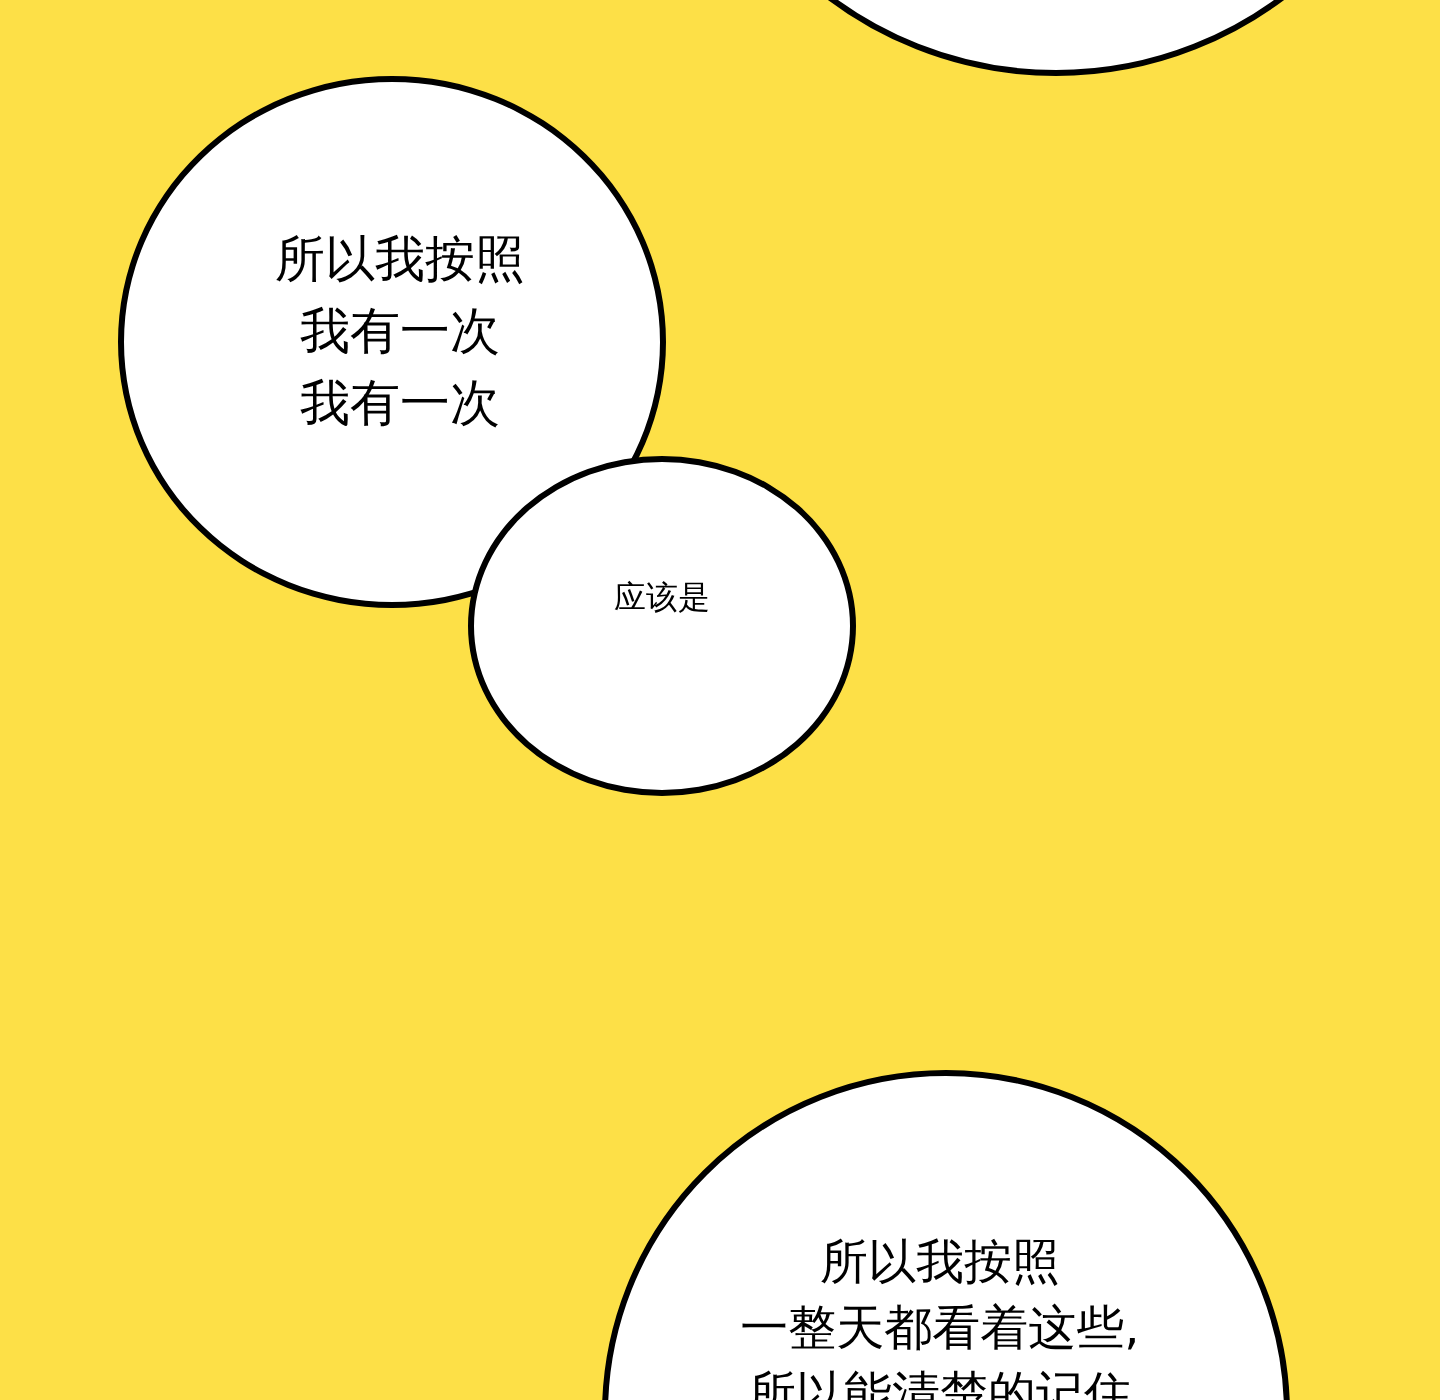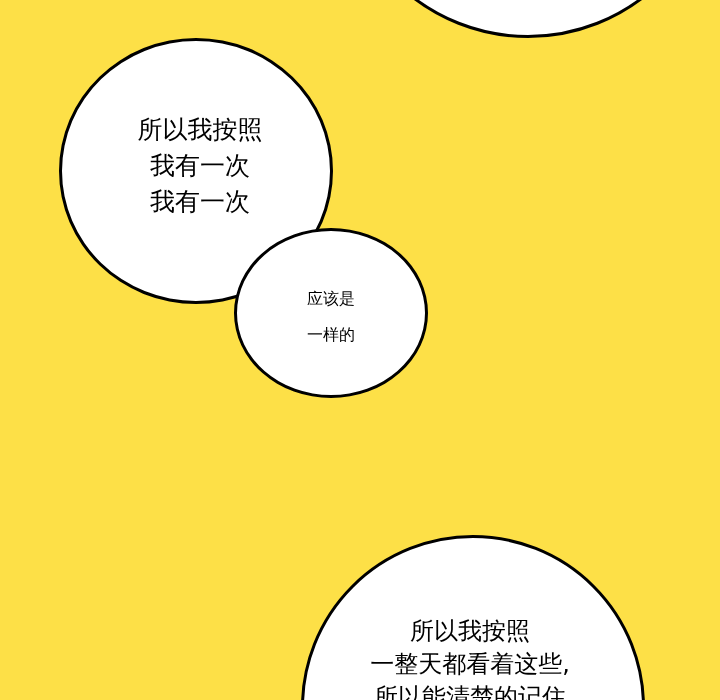--- a/index.html
+++ b/index.html
@@ -92,21 +92,20 @@
   <div class="bubble bubble-bottom"></div>
 
   <div class="speech-text text-left">
     <div>所以我按照</div>
     <div>我有一次</div>
     <div>我有一次</div>
   </div>
 
   <div class="speech-text text-small">
     <div>应该是</div>
-    <div>一样的</div>
   </div>
 
   <div class="speech-text text-bottom">
     <div>所以我按照</div>
     <div>一整天都看着这些,</div>
     <div>所以能清楚的记住</div>
   </div>
 
 </div>
 

